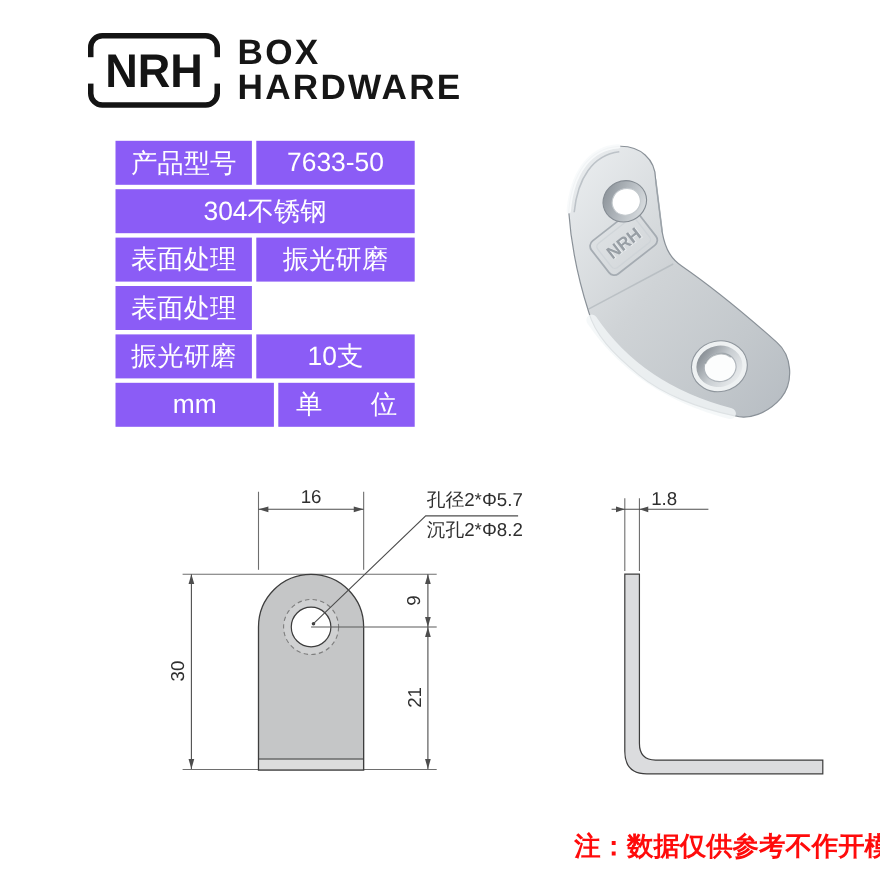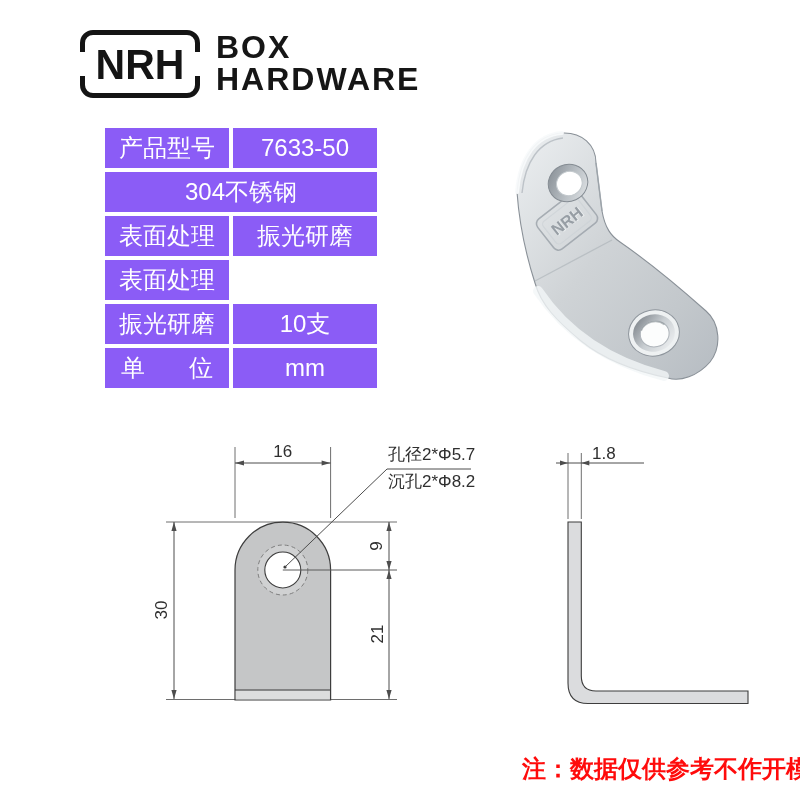--- a/index.html
+++ b/index.html
@@ -68,22 +68,22 @@
       <div class="cell value">振光研磨</div>
     </div>
     <div class="row">
       <div class="cell label">表面处理</div>
     </div>
     <div class="row">
       <div class="cell label">振光研磨</div>
       <div class="cell value">10支</div>
     </div>
     <div class="row">
+      <div class="cell value">mm</div>
       <div class="cell label justify">单 位</div>
-      <div class="cell value">mm</div>
     </div>
   </div>
 
   <div class="photo">
     <svg width="280" height="290" viewBox="0 0 280 290">
       <defs>
         <linearGradient id="bodyG" x1="0" y1="0" x2="1" y2="1">
           <stop offset="0" stop-color="#eceff1"></stop>
           <stop offset="0.45" stop-color="#cfd3d6"></stop>
           <stop offset="0.75" stop-color="#c3c8cc"></stop>

